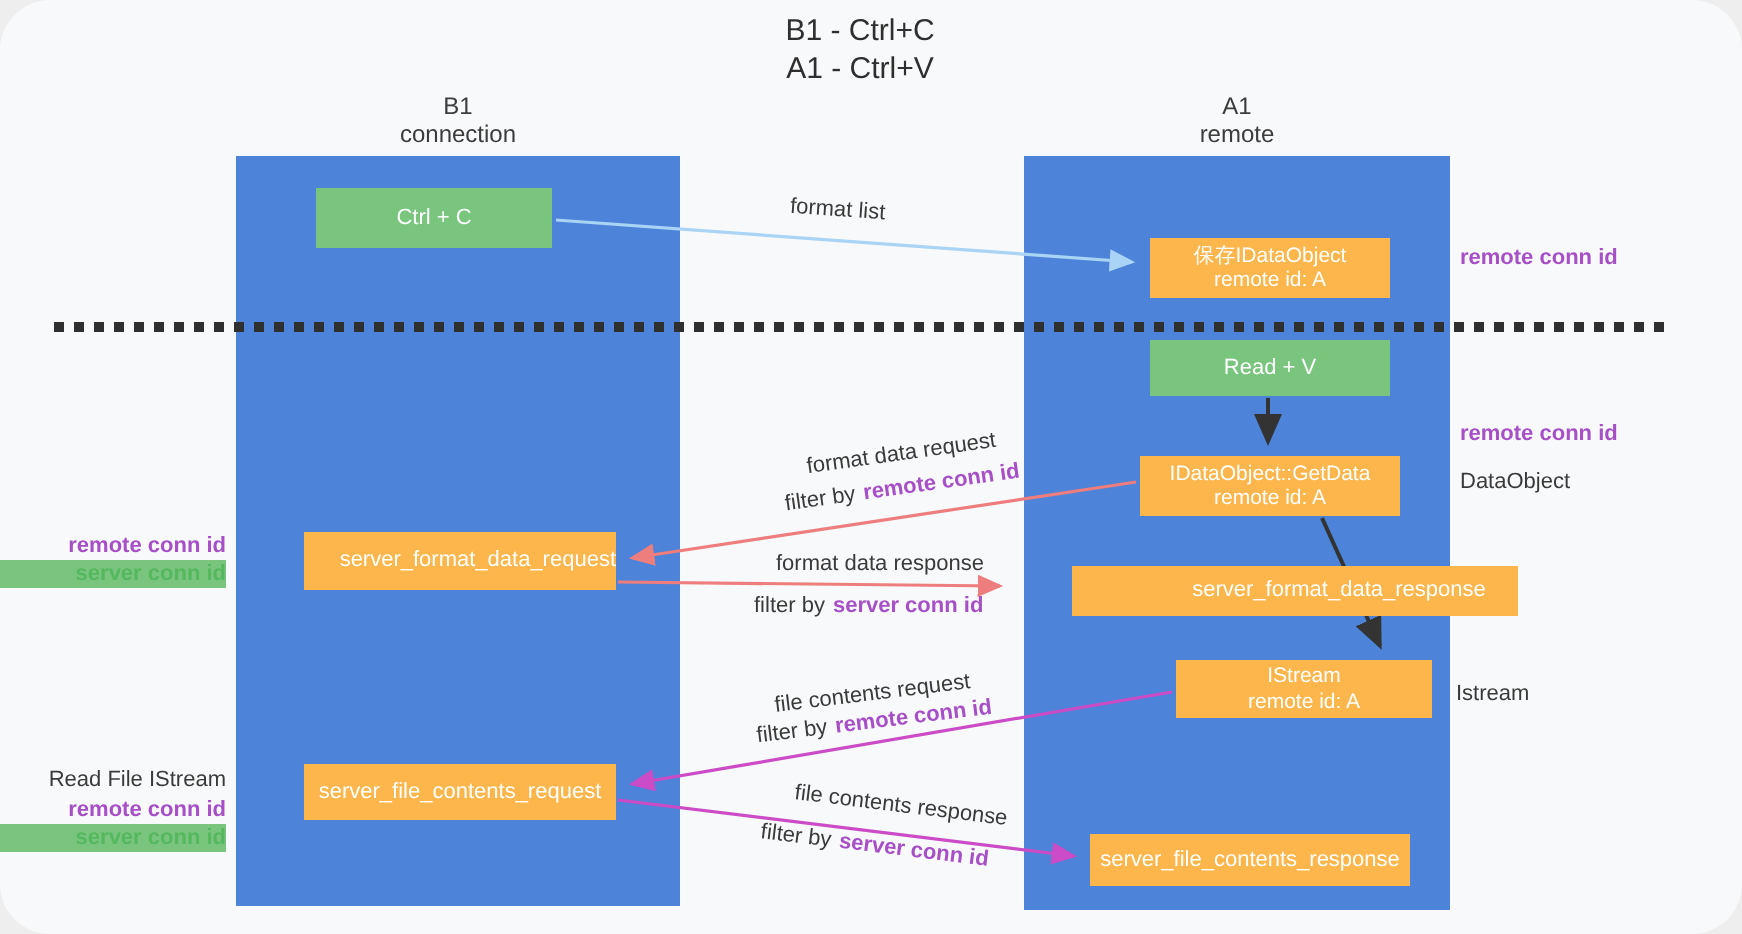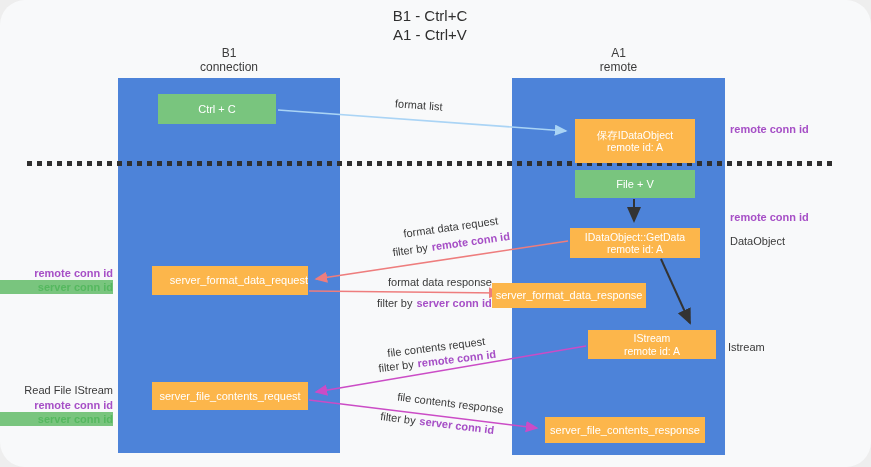--- a/index.html
+++ b/index.html
@@ -73,35 +73,35 @@
     <line x1="568" y1="241" x2="316" y2="279" style="stroke:var(--arrow-salmon)" stroke-width="1.6" marker-end="url(#m-salmon)"></line>
     <line x1="309" y1="291" x2="500" y2="293" style="stroke:var(--arrow-salmon)" stroke-width="1.6" marker-end="url(#m-salmon)"></line>
     <line x1="661" y1="259" x2="690" y2="323" style="stroke:var(--arrow-black)" stroke-width="2" marker-end="url(#m-black)"></line>
     <line x1="586" y1="346" x2="316" y2="392" style="stroke:var(--arrow-magenta)" stroke-width="1.6" marker-end="url(#m-magenta)"></line>
     <line x1="309" y1="400" x2="537" y2="428" style="stroke:var(--arrow-magenta)" stroke-width="1.6" marker-end="url(#m-magenta)"></line>
   </svg>
 
   <div class="abs box green" style="left:158px;top:94px;width:118px;height:30px;">
     <div>Ctrl + C</div>
   </div>
-  <div class="abs box orange small" style="left:575px;top:119px;width:120px;height:44px;">
+  <div class="abs box orange small" style="left:575px;top:119px;width:120px;height:30px;">
     <div>保存IDataObject</div>
     <div>remote id: A</div>
   </div>
   <div class="abs box green" style="left:575px;top:170px;width:120px;height:28px;">
-    <div>File + V</div>
+    <div>Read + V</div>
   </div>
   <div class="abs box orange small" style="left:570px;top:228px;width:130px;height:30px;">
     <div>IDataObject::GetData</div>
     <div>remote id: A</div>
   </div>
   <div class="abs box orange" style="left:152px;top:266px;width:156px;height:29px;align-items:flex-end;">
     <div>server_format_data_request</div>
   </div>
-  <div class="abs box orange" style="left:492px;top:283px;width:154px;height:25px;">
+  <div class="abs box orange" style="left:536px;top:283px;width:179px;height:25px;padding-left:44px;">
     <div>server_format_data_response</div>
   </div>
   <div class="abs box orange small" style="left:588px;top:330px;width:128px;height:29px;">
     <div>IStream</div>
     <div>remote id: A</div>
   </div>
   <div class="abs box orange" style="left:152px;top:382px;width:156px;height:28px;">
     <div>server_file_contents_request</div>
   </div>
   <div class="abs box orange" style="left:545px;top:417px;width:160px;height:26px;">

